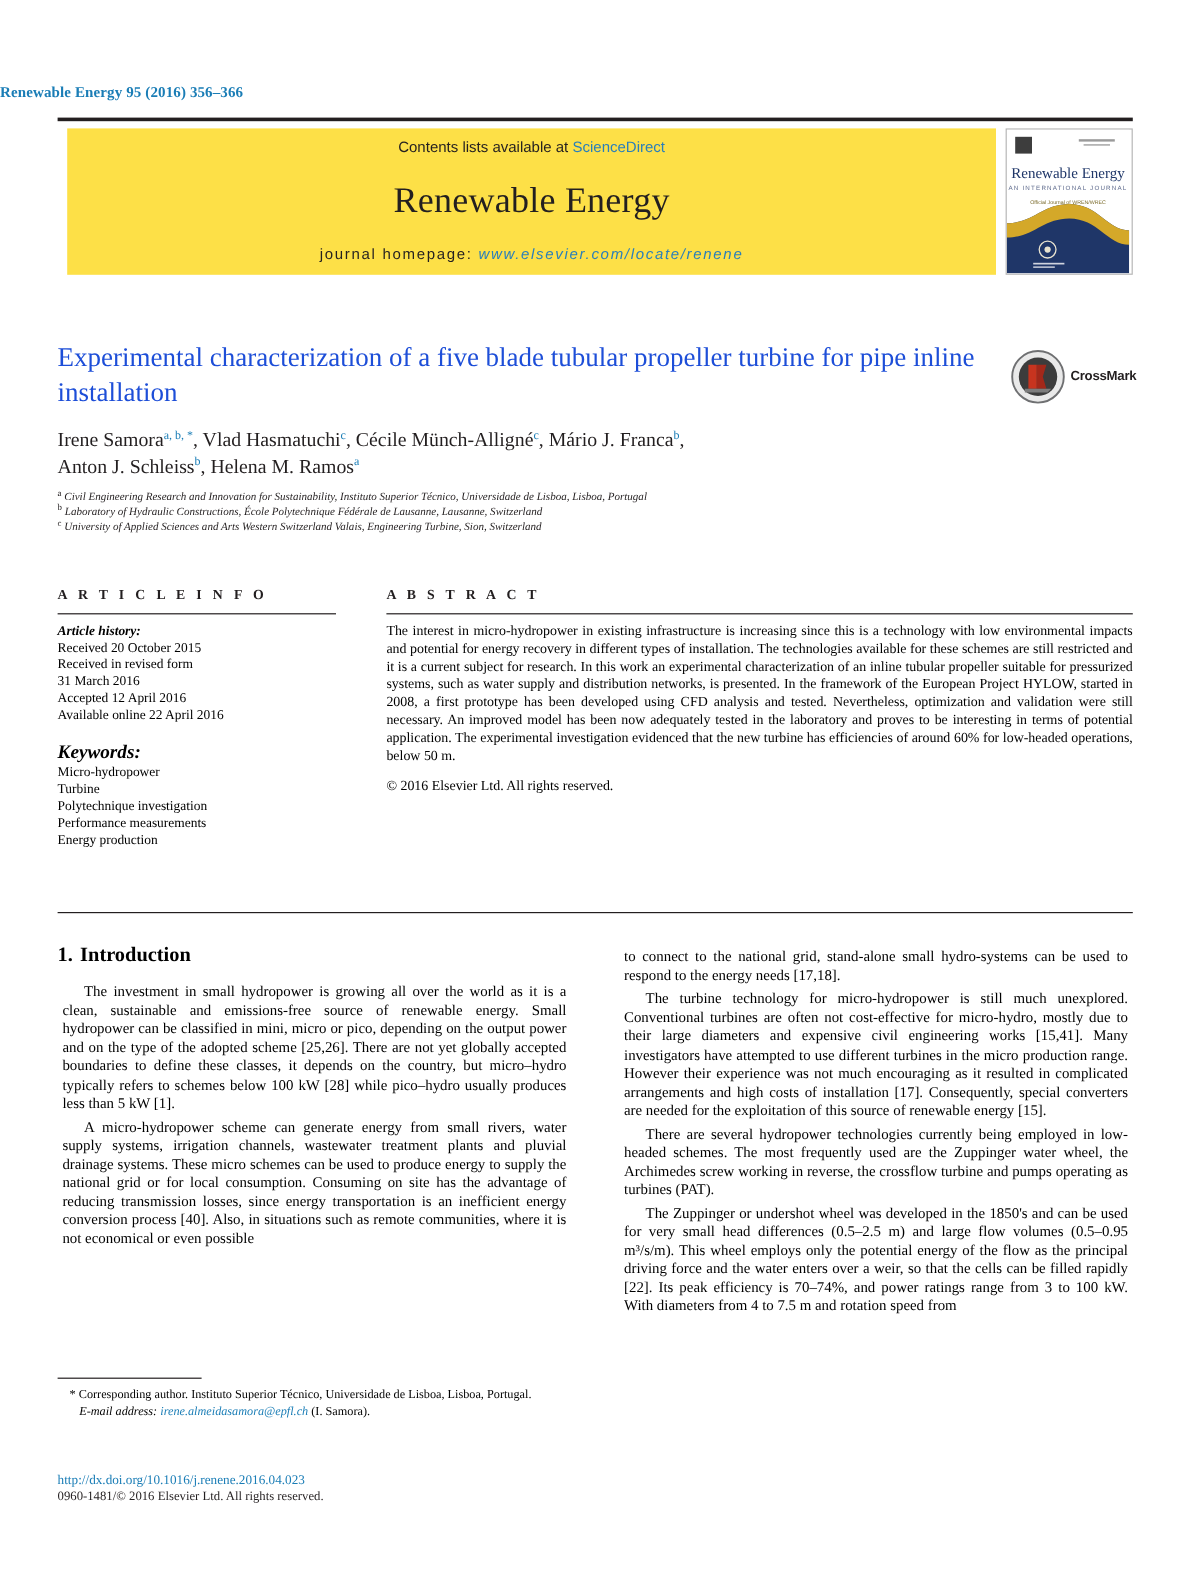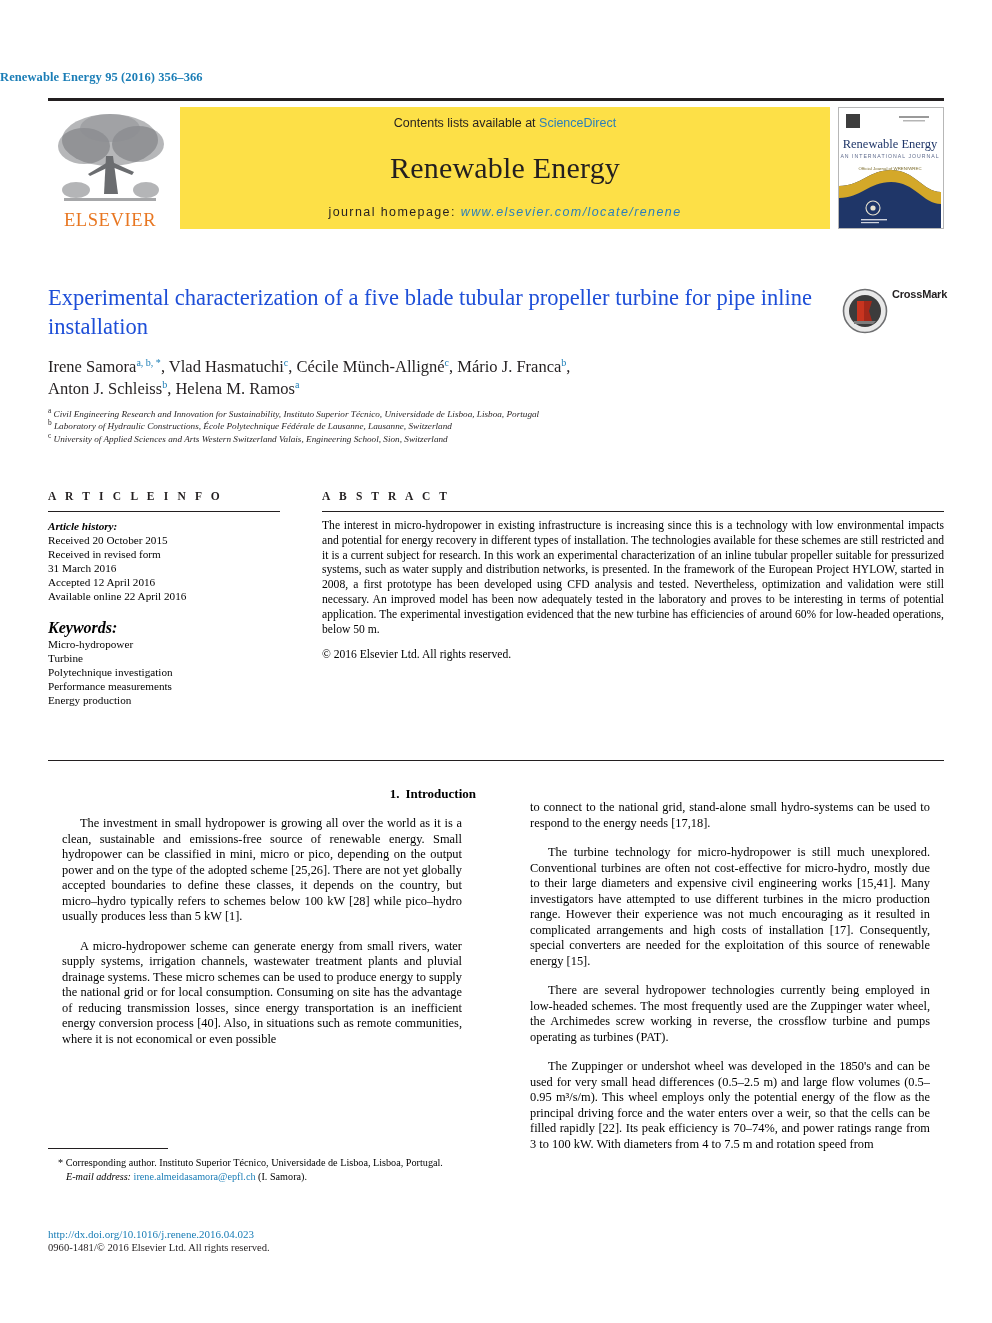--- a/index.html
+++ b/index.html
@@ -137,20 +137,21 @@
   }
   .affils sup { font-style: normal; font-size: 7.4px; }
 
   .crossmark {
     position: absolute;
     right: 42px;
     top: 288px;
     width: 108px;
     height: 52px;
     display: flex;
+    align-items: center;
     gap: 4px;
   }
   .crossmark-label {
     font-family: "Liberation Sans", sans-serif;
     font-size: 11px;
     font-weight: bold;
     color: #231f20;
     letter-spacing: -.2px;
   }
 
@@ -201,29 +202,28 @@
   .body-cols {
     position: absolute;
     left: 48px;
     top: 786px;
     width: 896px;
     display: flex;
   }
   .bcol { width: 428px; flex: 0 0 428px; }
   .bgap { width: 40px; flex: 0 0 40px; }
   .h1 {
-    font-size: 13px;
+    font-size: 17px;
     font-weight: bold;
     font-family: "Liberation Serif", serif;
     margin: 0 0 13px 0;
-    text-align: right;
   }
   .h1 .num { margin-right: 6px; }
   p.para {
-    margin: 14px;
+    margin: 4px;
     font-size: 12.4px;
     line-height: 15.5px;
     text-align: justify;
     text-indent: 18px;
     hyphens: auto;
   }
   p.para.noind { text-indent: 0; }
 
   
   .footnote {
@@ -233,21 +233,21 @@
     width: 428px;
   }
   .fn-rule { border-top: 1px solid #231f20; width: 120px; margin-bottom: 7px; }
   .fn-text {
     font-size: 10.2px;
     line-height: 13px;
     text-indent: 10px;
   }
   .fn-email { margin-top: 2px; text-indent: 18px; font-size: 10.2px; }
   .fn-email i { font-style: italic; }
-  .fn-email .link { color: #1a7db6; }
+  .fn-email .link { color: #1a7db6; font-style: italic; }
   .doi {
     position: absolute;
     left: 48px;
     top: 1227px;
     width: 440px;
     font-size: 11px;
     line-height: 14px;
   }
   .doi .link { color: #1a7db6; }
   .doi .issn { color: #231f20; font-size: 10.6px; }
@@ -257,37 +257,20 @@
 </head>
 <body>
 
 <div id="page">
 
   <div class="runhead">Renewable Energy 95 (2016) 356–366</div>
 
   <div class="masthead">
     <div class="masthead-row">
 
-      <div class="elsevier-logo">
-        <svg class="tree-svg" width="120" height="100" viewBox="0 0 120 100">
-          <g fill="#58595b">
-            <ellipse cx="60" cy="30" rx="48" ry="26" fill="#7a7c7f" opacity=".55"></ellipse>
-            <ellipse cx="34" cy="36" rx="26" ry="18" fill="#6e7073" opacity=".5"></ellipse>
-            <ellipse cx="88" cy="34" rx="26" ry="18" fill="#6e7073" opacity=".5"></ellipse>
-            <ellipse cx="60" cy="18" rx="30" ry="14" fill="#8c8e91" opacity=".5"></ellipse>
-            <path d="M56 46 L54 84 L68 84 L63 46 Z" fill="#6b6d70"></path>
-            <path d="M58 52 L38 64 L40 66 L59 57 Z" fill="#6b6d70"></path>
-            <path d="M62 52 L84 62 L82 65 L62 57 Z" fill="#6b6d70"></path>
-            <path d="M14 88 H106 V91 H14 Z" fill="#808285" opacity=".7"></path>
-            <ellipse cx="26" cy="80" rx="14" ry="8" fill="#76787b" opacity=".55"></ellipse>
-            <ellipse cx="96" cy="80" rx="13" ry="8" fill="#76787b" opacity=".55"></ellipse>
-          </g>
-        </svg>
-        <div class="elsevier-word">ELSEVIER</div>
-      </div>
 
       <div class="mast-center">
         <div class="contents-line">
           <span>Contents lists available at </span><span class="sd">ScienceDirect</span>
         </div>
         <div class="journal-title">Renewable Energy</div>
         <div class="homepage-line">
           <span>journal homepage: </span><span class="url">www.elsevier.com/locate/renene</span>
         </div>
       </div>
@@ -321,21 +304,21 @@
       <span>Vlad Hasmatuchi</span><sup>c</sup>,
       <span>Cécile Münch-Alligné</span><sup>c</sup>,
       <span>Mário J. Franca</span><sup>b</sup>,<br>
       <span>Anton J. Schleiss</span><sup>b</sup>,
       <span>Helena M. Ramos</span><sup>a</sup>
     </div>
 
     <div class="affils">
       <div><sup>a</sup> <span>Civil Engineering Research and Innovation for Sustainability, Instituto Superior Técnico, Universidade de Lisboa, Lisboa, Portugal</span></div>
       <div><sup>b</sup> <span>Laboratory of Hydraulic Constructions, École Polytechnique Fédérale de Lausanne, Lausanne, Switzerland</span></div>
-      <div><sup>c</sup> <span>University of Applied Sciences and Arts Western Switzerland Valais, Engineering School, Sion, Switzerland</span></div>
+      <div><sup>c</sup> <span>University of Applied Sciences and Arts Western Switzerland Valais, Engineering Turbine, Sion, Switzerland</span></div>
     </div>
   </div>
 
   <div class="crossmark">
     <svg width="46" height="46" viewBox="0 0 46 46">
       <circle cx="23" cy="23" r="21.5" fill="#e9e9e9" stroke="#6f7072" stroke-width="1.6"></circle>
       <circle cx="23" cy="23" r="16" fill="#3c3c3c"></circle>
       <path d="M15 13 h7 v20 h-7 z" fill="#c8341f"></path>
       <path d="M22 13 h8 l-3 10 3 10 h-8 z" fill="#a3281a"></path>
       <path d="M12 33 h22 l-3 3 h-19 z" fill="#7d7d7d"></path>

